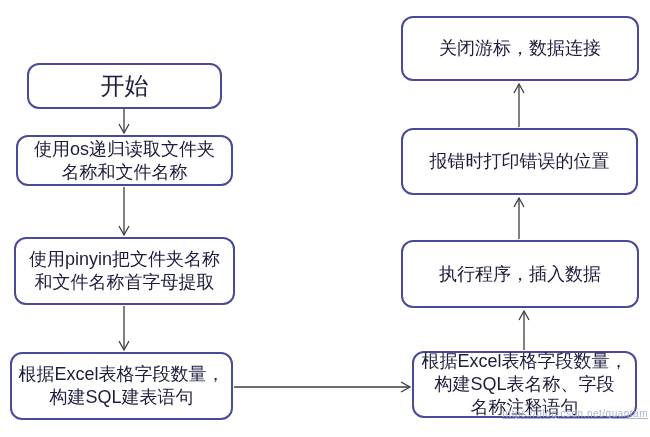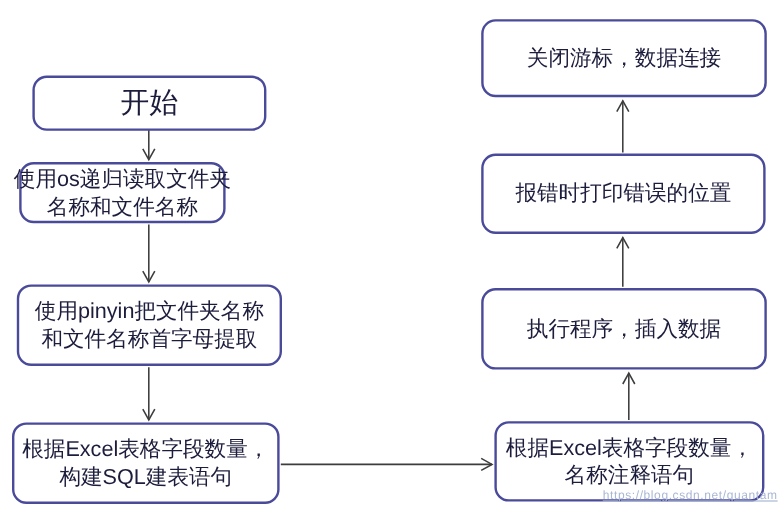--- a/index.html
+++ b/index.html
@@ -53,21 +53,21 @@
     position:absolute;
     right:2px;top:408px;
     font-size:10px;
     letter-spacing:.5px;
     color:var(--watermark);
     z-index:3;
     text-decoration:underline;
   }
   
   #n-start      {left:27px;  top:40px;  width:195px; height:46px;margin-top:23px;}
-  #n-read       {left:16px;  top:135px; width:172px; height:51px;}
+  #n-read       {left:16px;  top:135px; width:217px; height:51px;}
   #n-pinyin     {left:14px;  top:237px; width:221px; height:68px;}
   #n-create-sql {left:10px;  top:352px; width:223px; height:68px;}
   #n-comment-sql{left:412px; top:351px; width:225px; height:67px;}
   #n-execute    {left:401px; top:240px; width:238px; height:68px;}
   #n-error      {left:401px; top:128px; width:237px; height:67px;}
   #n-close      {left:401px; top:16px;  width:238px; height:65px;}
 </style>
 </head>
 <body>
 
@@ -118,20 +118,21 @@
     <div class="ln">和文件名称首字母提取</div>
   </div>
 
   <div id="n-create-sql" class="node">
     <div class="ln">根据Excel表格字段数量，</div>
     <div class="ln">构建SQL建表语句</div>
   </div>
 
   <div id="n-comment-sql" class="node">
     <div class="ln">根据Excel表格字段数量，</div>
+    <div class="ln">构建SQL表名称、字段</div>
     <div class="ln">名称注释语句</div>
   </div>
 
   <div id="n-execute" class="node">
     <div class="ln">执行程序，插入数据</div>
   </div>
 
   <div id="n-error" class="node">
     <div class="ln">报错时打印错误的位置</div>
   </div>

